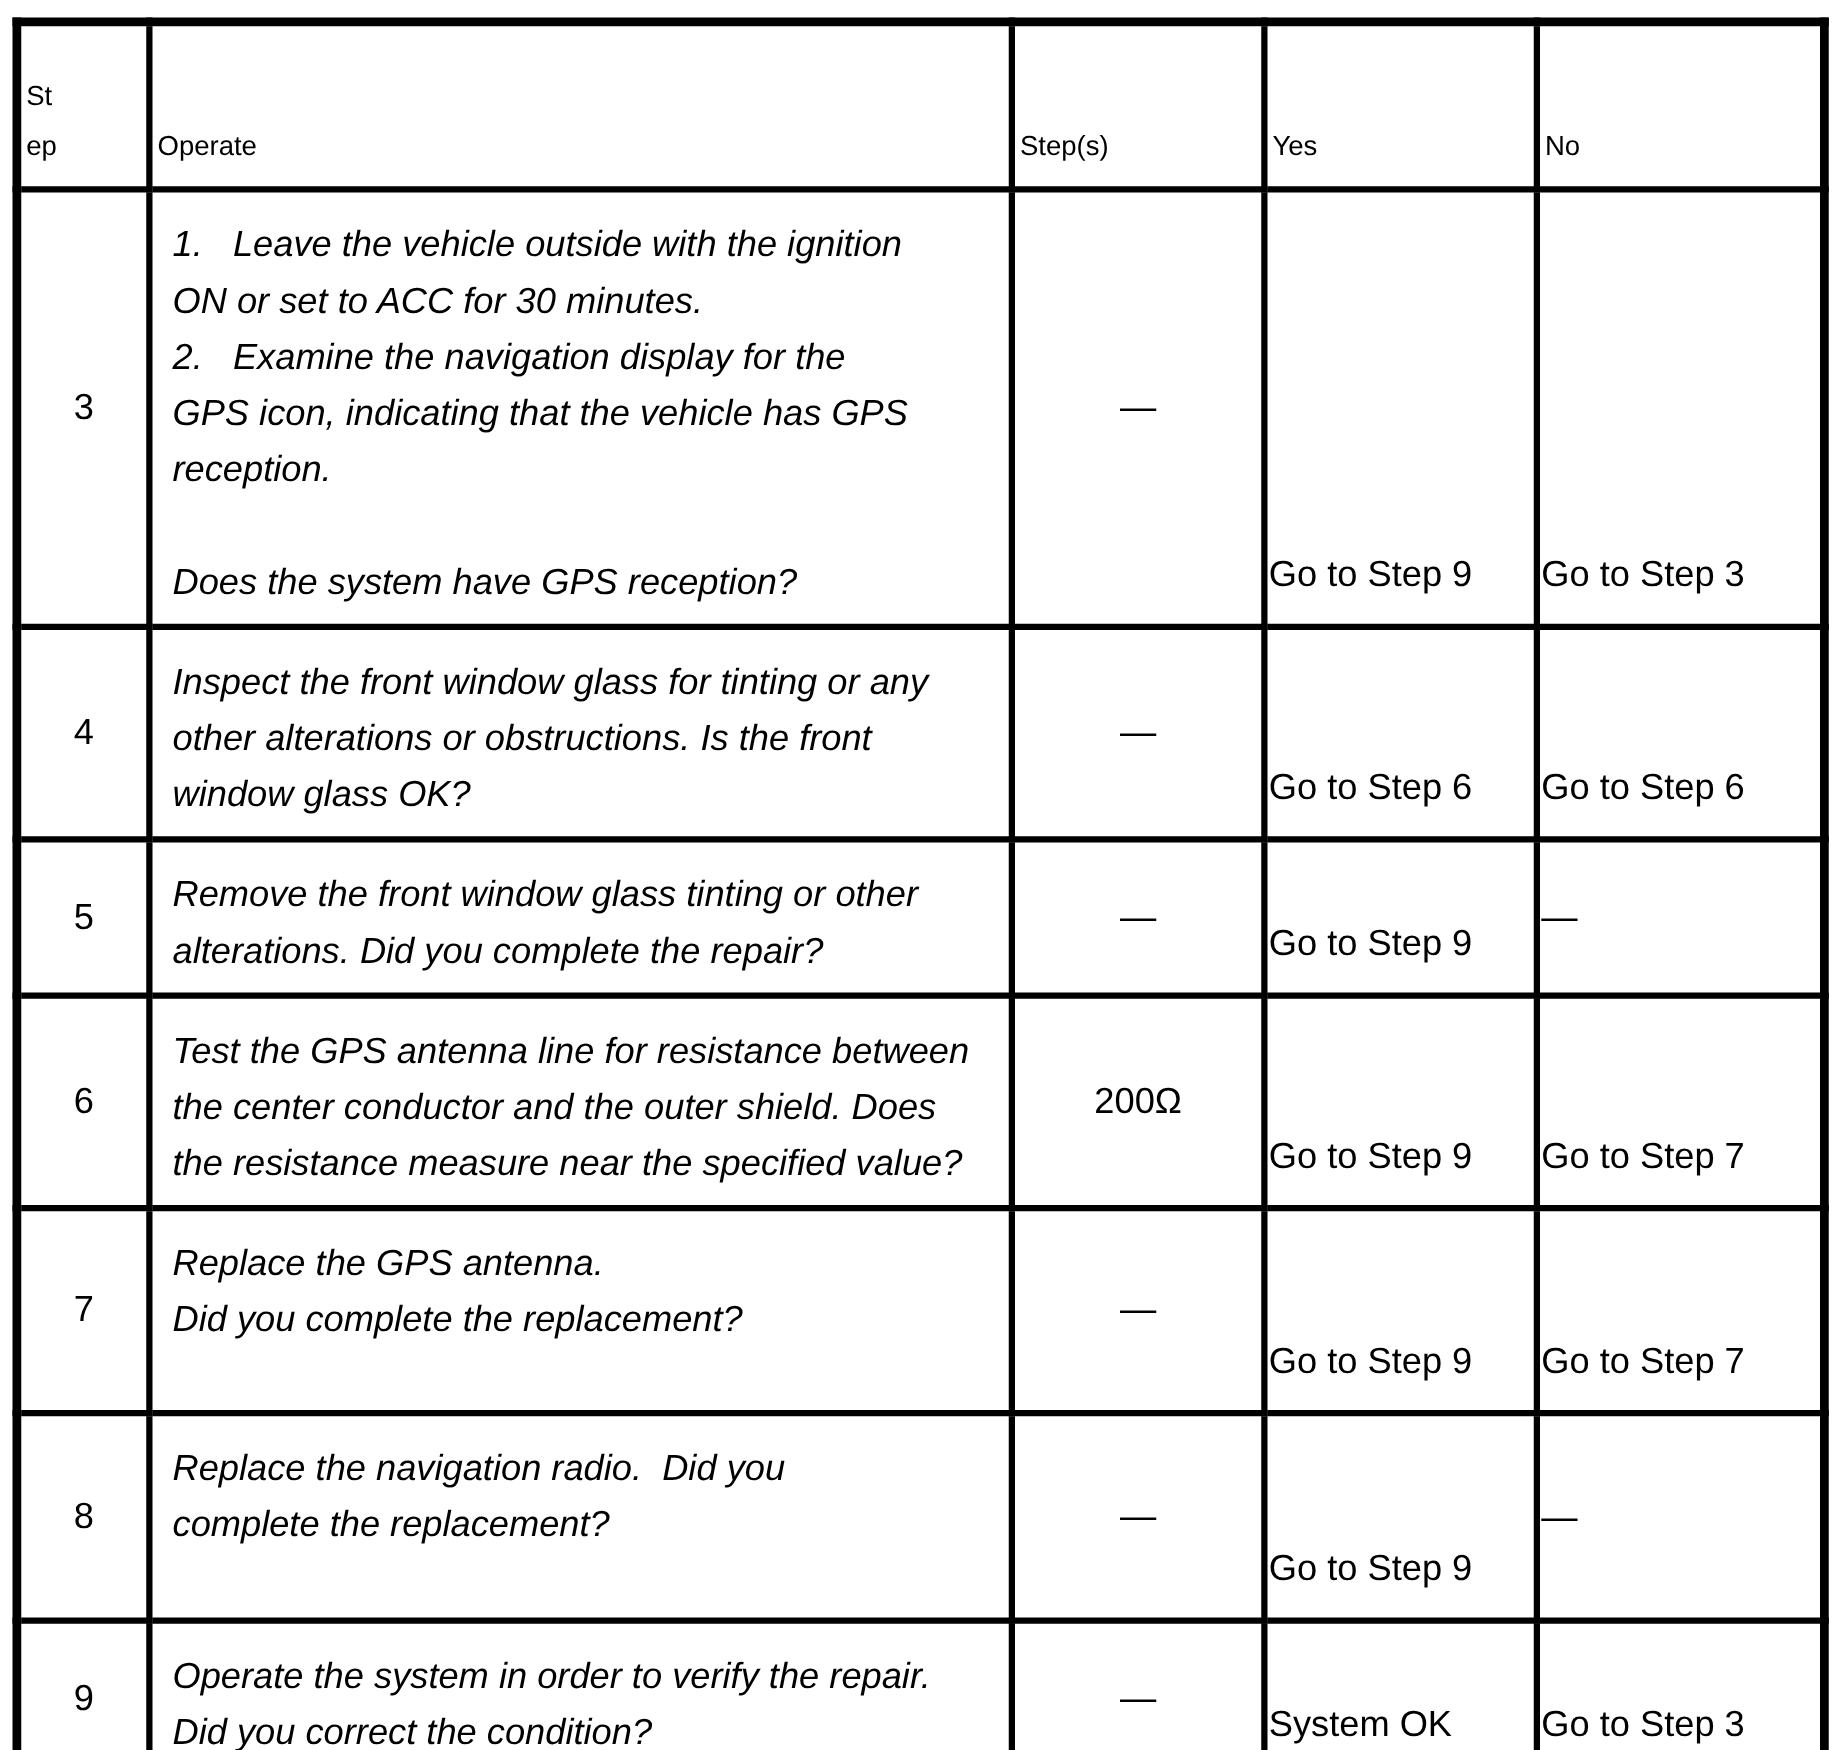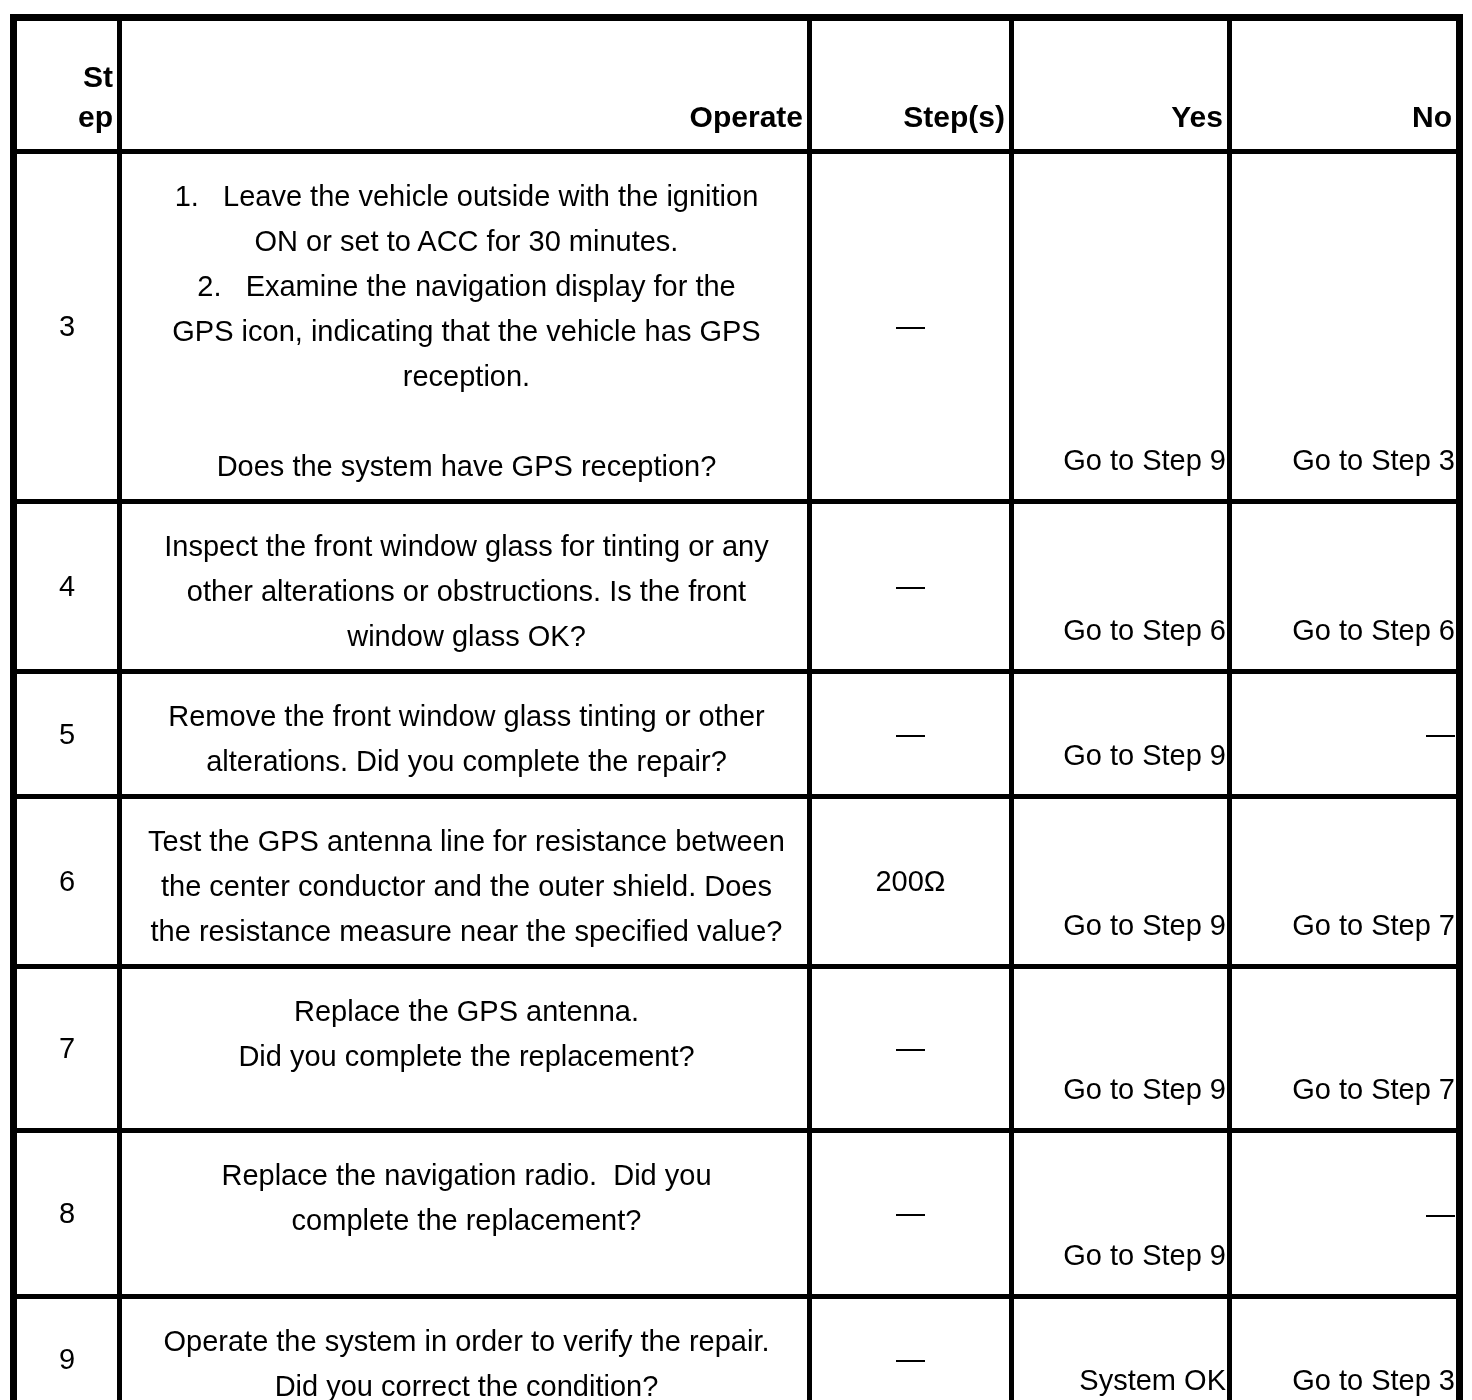--- a/index.html
+++ b/index.html
@@ -28,47 +28,48 @@
     background: #ffffff;
   }
   table.diag, table.diag th, table.diag td {
     border: 5px solid #000000;
   }
   table.diag {
     border-width: 7px;
   }
   th {
     vertical-align: bottom;
-    text-align: right;
-    font-weight: bold;
-    font-size: 30px;
+    text-align: left;
+    font-weight: normal;
+    font-size: 22px;
     padding: 0 4px 12px 4px;
     white-space: pre-line;
     line-height: 40px;
   }
   td {
     font-size: 29px;
     line-height: 45px;
   }
   td.step-cell {
     text-align: center;
     vertical-align: middle;
   }
   td.action-cell {
-    text-align: center;
+    text-align: left;
     vertical-align: top;
     padding: 20px 12px 10px 16px;
     white-space: pre-line;
+    font-style: italic;
   }
   td.value-cell {
     text-align: center;
     vertical-align: middle;
   }
   td.goto {
-    text-align: right;
+    text-align: left;
     vertical-align: bottom;
     padding-bottom: 16px;
   }
   td.goto.dash {
     vertical-align: middle;
     padding-bottom: 0;
   }
 </style>
 </head>
 <body>

